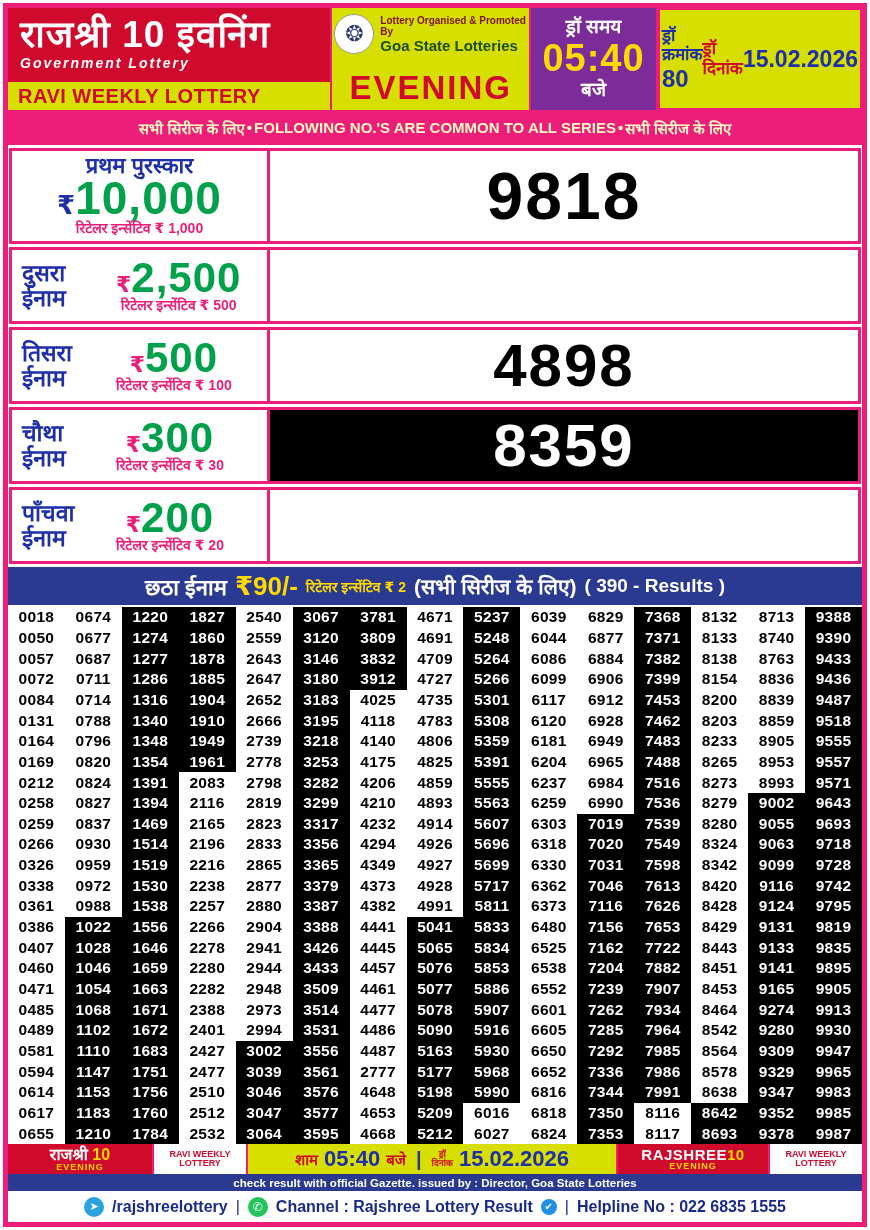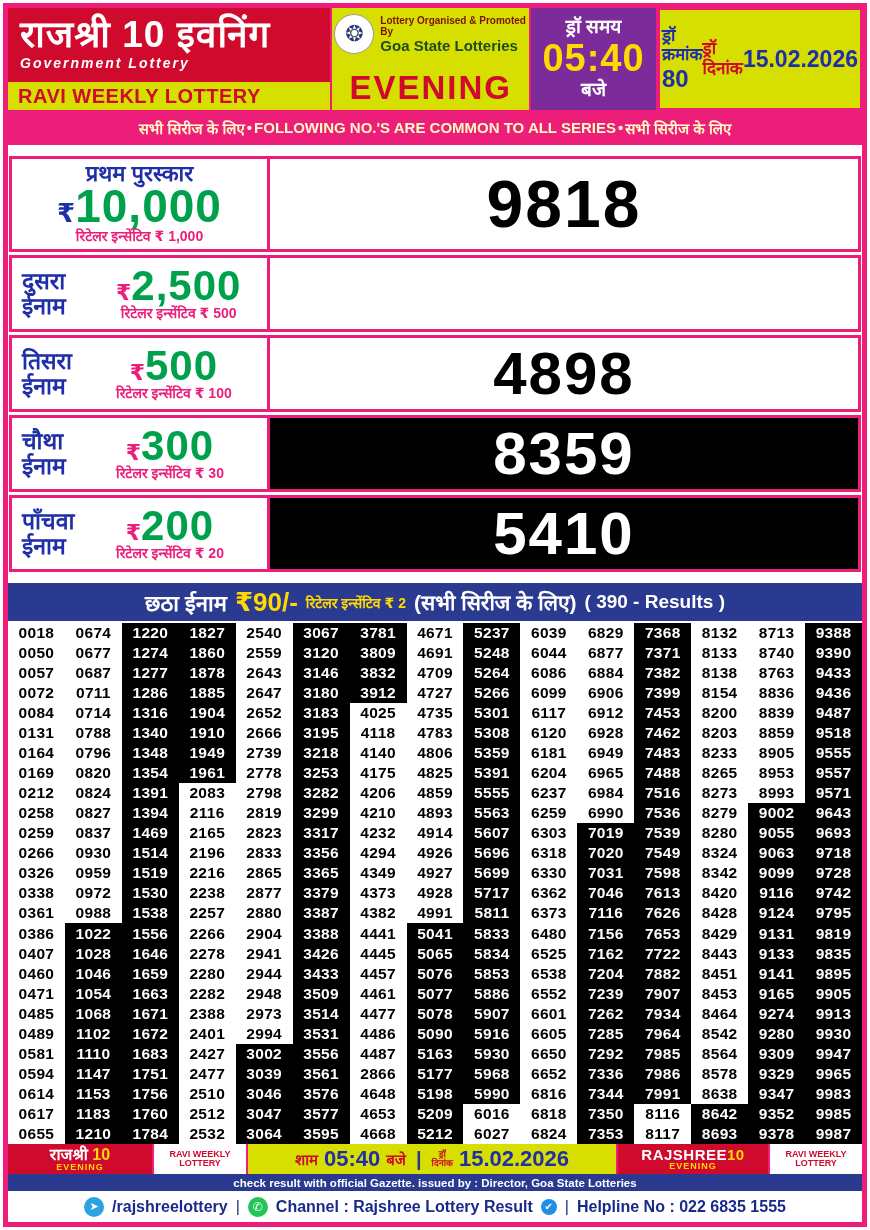--- a/index.html
+++ b/index.html
@@ -37,21 +37,21 @@
   .drawno .no{font-size:24px;}
   .h-right .sep{width:80%;border-top:2px solid var(--blue);margin:2px 0;}
   .datelabel{color:var(--red);font-weight:700;font-size:17px;}
   .date{color:var(--blue);font-weight:700;font-size:23px;}
 
   
   .common-bar{height:35px;background:var(--pink);color:#fef9c3;font-weight:700;font-size:15px;
               display:flex;align-items:center;justify-content:center;gap:2px;flex:none;}
 
   
-  .prizes{background:#fff;flex:none;padding:8px 1px;}
+  .prizes{background:#fff;flex:none;padding:0 1px;}
   .prize-row{border:3px solid var(--pink);margin-top:3px;display:flex;background:#fff;}
   .prize-row.first{height:96px;}
   .prize-row:not(.first){height:77px;}
   .p-left{width:258px;border-right:3px solid var(--pink);display:flex;flex-direction:column;
           align-items:center;justify-content:center;padding:2px;}
   .p-title{color:var(--blue);font-size:22px;font-weight:700;line-height:1;}
   .p-amount-line{line-height:.95;}
   .rupee-b{color:var(--blue);font-size:26px;font-weight:700;}
   .rupee-p{color:var(--pink);font-size:22px;font-weight:700;}
   .amt-big{color:var(--green);font-size:46px;font-weight:700;letter-spacing:1px;}
@@ -216,21 +216,20 @@
       <div class="p-left p-left-2">
         <div class="rank-col">
           <div>पाँचवा</div>
           <div>ईनाम</div>
         </div>
         <div class="amt-col">
           <div class="p-amount-line"><span class="rupee-p">₹</span><span class="amt-mid">200</span></div>
           <div class="p-incent">रिटेलर इन्सेंटिव ₹ 20</div>
         </div>
       </div>
-      <div class="p-num dark">5410</div>
     </div>
   </div>
 
   <div class="sixth-bar">
     <span class="sx-label">छठा ईनाम</span>
     <span class="sx-amt">₹90/-</span>
     <span class="sx-inc">रिटेलर इन्सेंटिव ₹ 2</span>
     <span class="sx-series">(सभी सिरीज के लिए)</span>
     <span class="sx-results">( 390 - Results )</span>
   </div>
@@ -565,21 +564,21 @@
         <div class="cell dark">7985</div>
         <div class="cell">8564</div>
         <div class="cell dark">9309</div>
         <div class="cell dark">9947</div>
         <div class="cell">0594</div>
         <div class="cell dark">1147</div>
         <div class="cell dark">1751</div>
         <div class="cell">2477</div>
         <div class="cell dark">3039</div>
         <div class="cell dark">3561</div>
-        <div class="cell">2866</div>
+        <div class="cell">2777</div>
         <div class="cell dark">5177</div>
         <div class="cell dark">5968</div>
         <div class="cell">6652</div>
         <div class="cell dark">7336</div>
         <div class="cell dark">7986</div>
         <div class="cell">8578</div>
         <div class="cell dark">9329</div>
         <div class="cell dark">9965</div>
         <div class="cell">0614</div>
         <div class="cell dark">1153</div>

